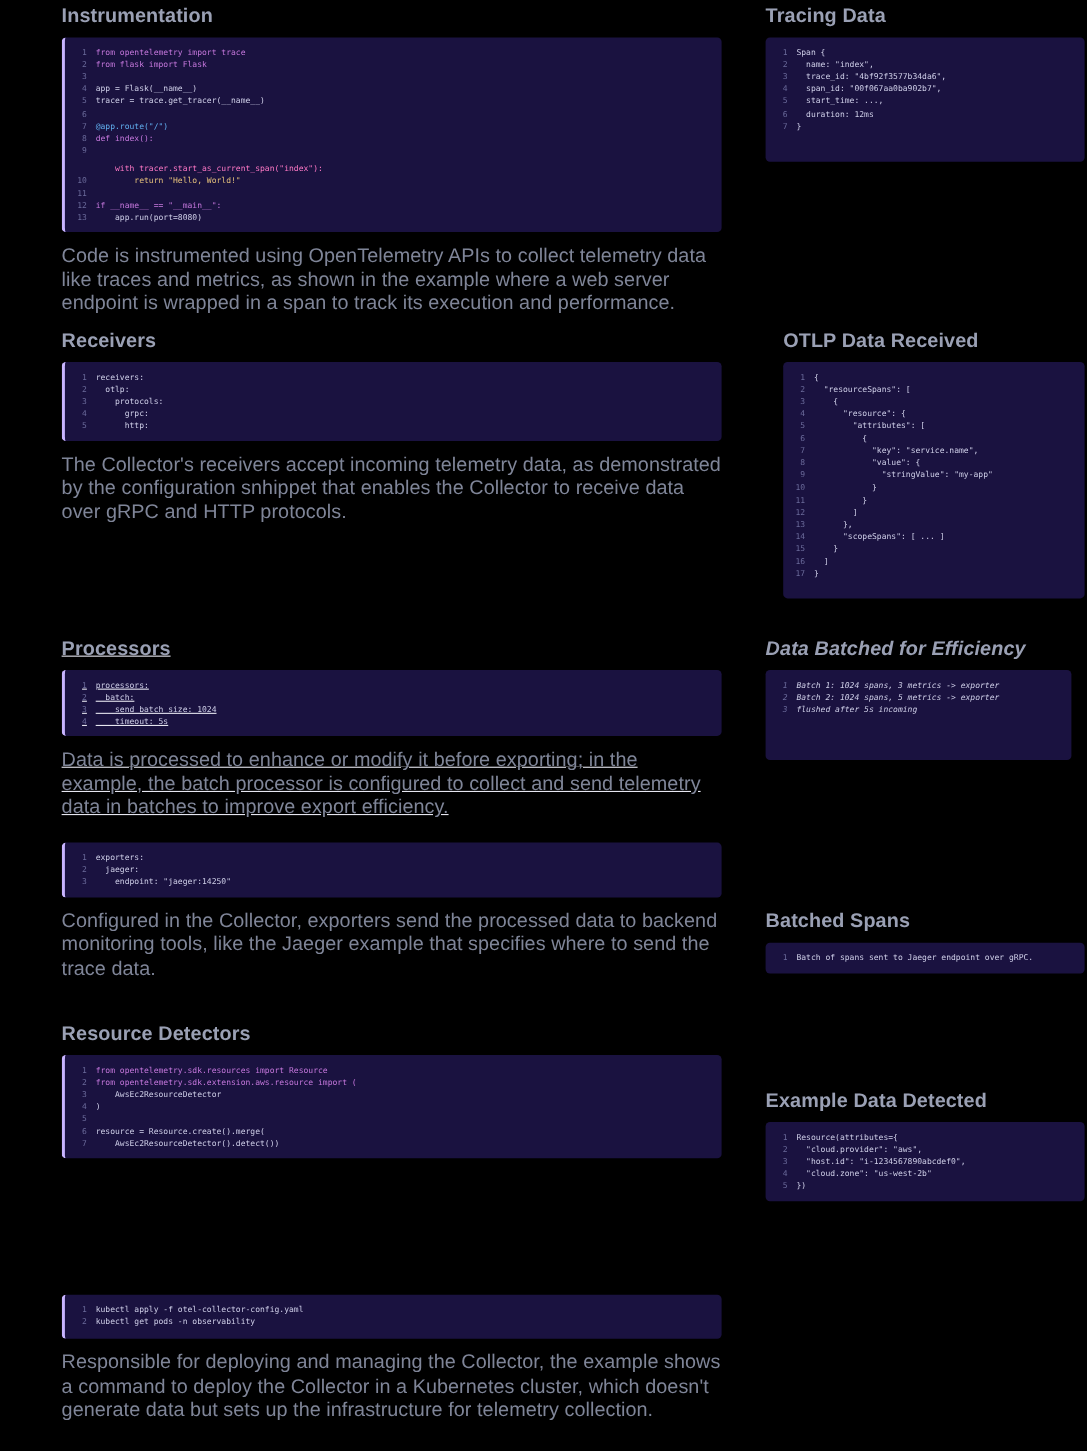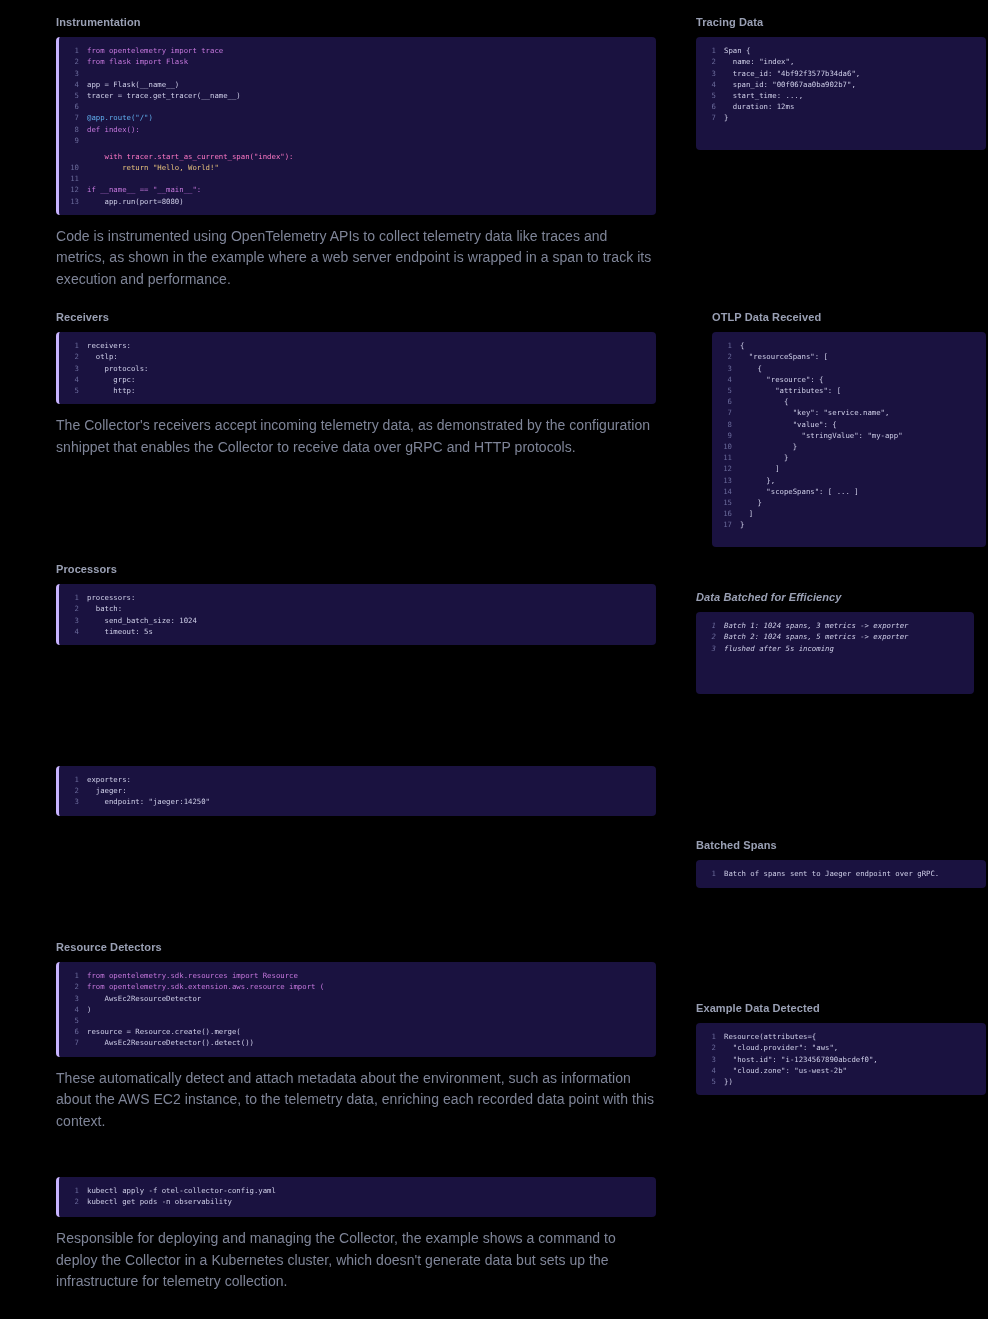--- a/index.html
+++ b/index.html
@@ -26,25 +26,25 @@
     top: 0;
     width: 600px;
   }
   .col-right {
     position: absolute;
     left: 696px;
     top: 0;
     width: 290px;
   }
   .section-title {
-    font-size: 11px;
+    font-size: 18px;
     font-weight: bold;
     color: #9aa0b4;
     letter-spacing: 0.1px;
-    margin: 16px 0 8px 0;
+    margin: 4px 0 8px 0;
     line-height: 1.2;
   }
   .code-box {
     background: #1a1240;
     border-radius: 4px;
     padding: 8px 10px 8px 4px;
     box-sizing: border-box;
     overflow: hidden;
   }
   .code-box.left-accent {
@@ -61,21 +61,21 @@
   .ln {
     color: #6a6a9a;
     width: 16px;
     flex: 0 0 16px;
     text-align: right;
     margin-right: 8px;
     user-select: none;
   }
   .ct { white-space: pre; }
   .caption {
-    font-size: 14px;
+    font-size: 18px;
     line-height: 21.5px;
     color: #7f8598;
     margin: 11px 0 0 0;
     font-weight: 500;
     letter-spacing: 0.05px;
   }
   .block { margin-bottom: 0; }
 
   
   .k { color: #c678dd; }
@@ -113,48 +113,49 @@
         <div class="section-title">Receivers</div>
         <div class="code-box left-accent" style="min-height: 60px;">
           <div class="code-line"><span class="ln">1</span><span class="ct w">receivers:</span></div>
           <div class="code-line"><span class="ln">2</span><span class="ct w">  otlp:</span></div>
           <div class="code-line"><span class="ln">3</span><span class="ct w">    protocols:</span></div>
           <div class="code-line"><span class="ln">4</span><span class="ct w">      grpc:</span></div>
           <div class="code-line"><span class="ln">5</span><span class="ct w">      http:</span></div>
         </div>
         <p class="caption">The Collector's receivers accept incoming telemetry data, as demonstrated by the configuration snhippet that enables the Collector to receive data over gRPC and HTTP protocols.</p>
       </div>
-      <div class="block" style="position: absolute; top: 547px; left: 0px; right: 0px;">
+      <div class="block" style="position: absolute; top: 575px; left: 0px; right: 0px; text-decoration: underline;">
         <div class="section-title">Processors</div>
         <div class="code-box left-accent" style="min-height: 51px;">
           <div class="code-line"><span class="ln">1</span><span class="ct w">processors:</span></div>
           <div class="code-line"><span class="ln">2</span><span class="ct w">  batch:</span></div>
           <div class="code-line"><span class="ln">3</span><span class="ct w">    send_batch_size: 1024</span></div>
           <div class="code-line"><span class="ln">4</span><span class="ct w">    timeout: 5s</span></div>
         </div>
+        <p class="caption">Data is processed to enhance or modify it before exporting; in the example, the batch processor is configured to collect and send telemetry data in batches to improve export efficiency.</p>
       </div>
       <div class="block" style="position: absolute; top: 766px; left: 0px; right: 0px;">
         <div class="code-box left-accent" style="min-height: 46px;">
           <div class="code-line"><span class="ln">1</span><span class="ct w">exporters:</span></div>
           <div class="code-line"><span class="ln">2</span><span class="ct w">  jaeger:</span></div>
           <div class="code-line"><span class="ln">3</span><span class="ct w">    endpoint: "jaeger:14250"</span></div>
         </div>
+        <p class="caption">Configured in the Collector, exporters send the processed data to backend monitoring tools, like the Jaeger example that specifies where to send the trace data.</p>
       </div>
       <div class="block" style="position: absolute; top: 925px; left: 0px; right: 0px;">
         <div class="section-title">Resource Detectors</div>
         <div class="code-box left-accent" style="min-height: 78px;">
           <div class="code-line"><span class="ln">1</span><span class="ct k">from opentelemetry.sdk.resources import Resource</span></div>
           <div class="code-line"><span class="ln">2</span><span class="ct k">from opentelemetry.sdk.extension.aws.resource import (</span></div>
           <div class="code-line"><span class="ln">3</span><span class="ct w">    AwsEc2ResourceDetector</span></div>
           <div class="code-line"><span class="ln">4</span><span class="ct w">)</span></div>
           <div class="code-line"><span class="ln">5</span><span class="ct p"> </span></div>
           <div class="code-line"><span class="ln">6</span><span class="ct w">resource = Resource.create().merge(</span></div>
           <div class="code-line"><span class="ln">7</span><span class="ct w">    AwsEc2ResourceDetector().detect())</span></div>
         </div>
-        <p class="caption">These automatically detect and attach metadata about the environment, such as information about the AWS EC2 instance, to the telemetry data, enriching each recorded data point with this context.</p>
       </div>
       <div class="block" style="position: absolute; top: 1177px; left: 0px; right: 0px;">
         <div class="code-box left-accent" style="min-height: 40px;">
           <div class="code-line"><span class="ln">1</span><span class="ct w">kubectl apply -f otel-collector-config.yaml</span></div>
           <div class="code-line"><span class="ln">2</span><span class="ct w">kubectl get pods -n observability</span></div>
         </div>
         <p class="caption">Responsible for deploying and managing the Collector, the example shows a command to deploy the Collector in a Kubernetes cluster, which doesn't generate data but sets up the infrastructure for telemetry collection.</p>
       </div>
     </div>
   <div class="col-right" id="col-right">

